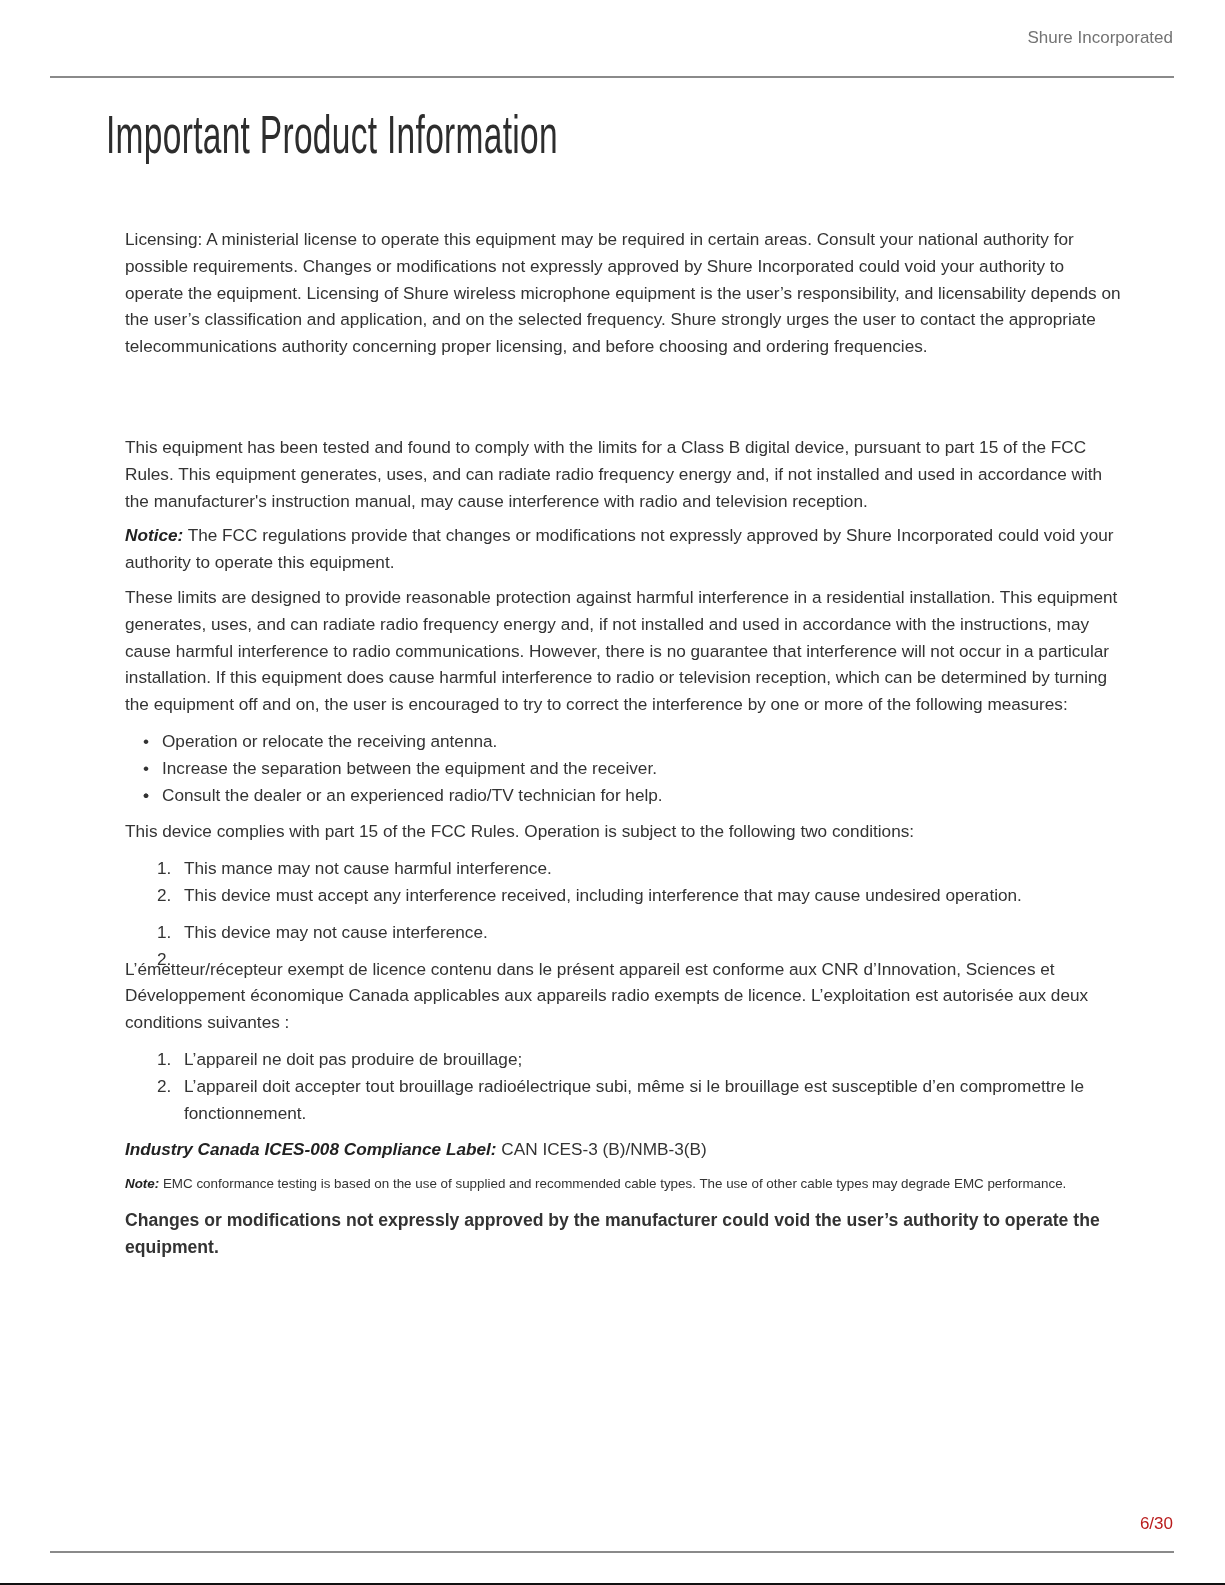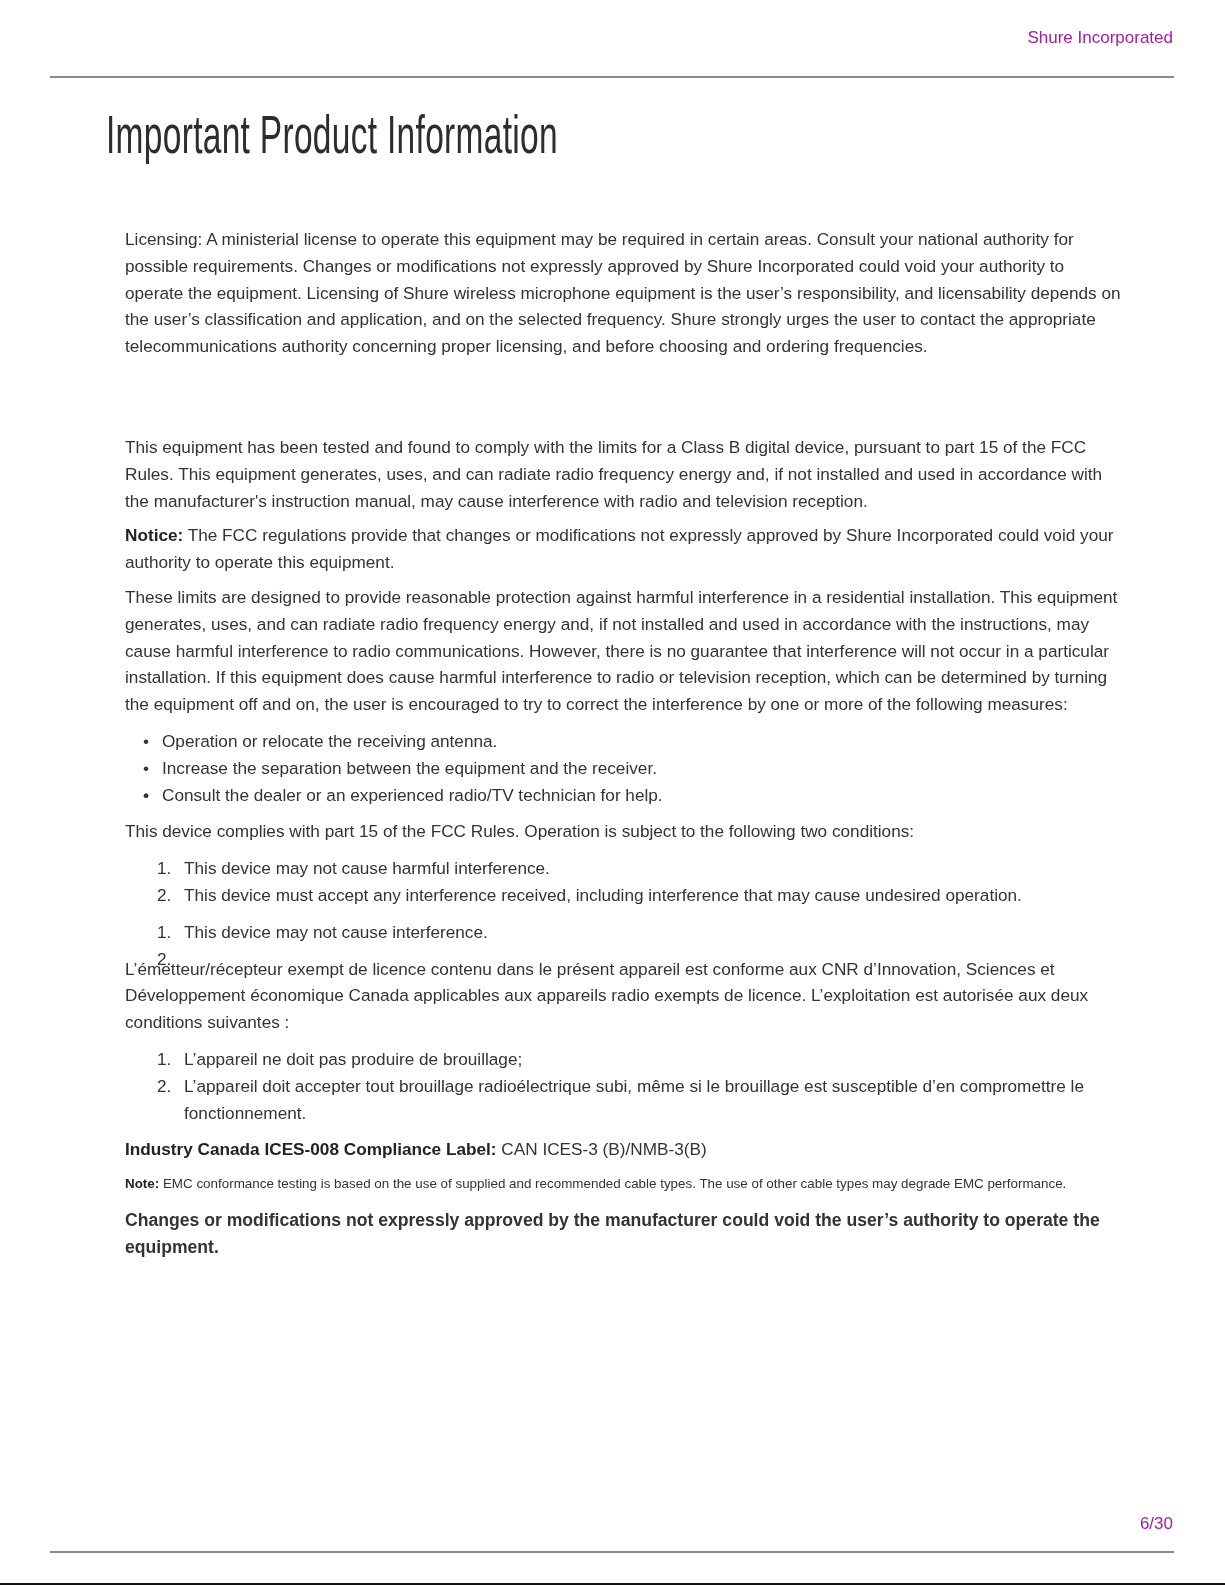--- a/index.html
+++ b/index.html
@@ -2,21 +2,21 @@
 <html><head>
 <meta charset="utf-8">
 <style>
   html, body { margin: 0; padding: 0; background: #ffffff; }
   body {
     width: 1225px; height: 1585px; position: relative; overflow: hidden;
     font-family: "Liberation Sans", sans-serif; color: #333333;
   }
   .header-company {
     position: absolute; top: 27px; right: 52px;
-    font-size: 17px; color: #a21caf; line-height: 22px;
+    font-size: 17px; color: #737373; line-height: 22px;
   }
   .rule {
     position: absolute; left: 50px; width: 1124px; height: 2px; background: #8a8a8a;
   }
   .rule.top { top: 76px; }
   .rule.bottom { top: 1551px; }
   .bottom-edge {
     position: absolute; left: 0; right: 0; top: 1583px; height: 2px; background: #111;
   }
   .page-title {
@@ -36,23 +36,23 @@
   .p-fcc1 { margin-top: 74px !important; }
   ul.bullets { list-style: none; margin: 10px 0 10px 0; padding: 0 0 0 18px; }
   ul.bullets li { position: relative; padding-left: 19px; margin: 0; }
   ul.bullets li .bullet { position: absolute; left: 0; top: 0; }
   ol.numlist { list-style: none; margin: 10px 0 10px 0; padding: 0; }
   ol.numlist li { position: relative; padding-left: 59px; margin: 0; }
   ol.numlist li .num { position: absolute; left: 32px; top: 0; }
   .compliance { margin-top: 10px !important; }
   .note { font-size: 13.4px; line-height: 21.5px; margin: 10px 0 10px 0 !important; }
   .closing { font-weight: bold; font-size: 17.6px; line-height: 27px; margin-top: 12px !important; }
-  b { font-weight: bold; color: #222; }
+  b { font-weight: bold; color: #222; font-style: italic; }
   .page-num {
-    position: absolute; right: 52px; top: 1514px; font-size: 17px; color: #a21caf;
+    position: absolute; right: 52px; top: 1514px; font-size: 17px; color: #b91c1c;
   }
 </style>
 </head>
 <body>
 
 <div class="header-company">Shure Incorporated</div>
 <div class="rule top"></div>
 
 <h1 class="page-title">Important Product Information</h1>
 
@@ -68,21 +68,21 @@
   <ul class="bullets">
     <li><span class="bullet">•</span><span>Operation or relocate the receiving antenna.</span></li>
     <li><span class="bullet">•</span><span>Increase the separation between the equipment and the receiver.</span></li>
     <li><span class="bullet">•</span></li>
     <li><span class="bullet">•</span><span>Consult the dealer or an experienced radio/TV technician for help.</span></li>
   </ul>
 
   <p>This device complies with part 15 of the FCC Rules. Operation is subject to the following two conditions:</p>
 
   <ol class="numlist">
-    <li><span class="num">1.</span><span>This device may not cause harmful interference.</span></li>
+    <li><span class="num">1.</span><span>This mance may not cause harmful interference.</span></li>
     <li><span class="num">2.</span><span>This device must accept any interference received, including interference that may cause undesired operation.</span></li>
   </ol>
 
 
   <ol class="numlist">
     <li><span class="num">1.</span><span>This device may not cause interference.</span></li>
     <li><span class="num">2.</span></li>
   </ol>
 
   <p>L’émetteur/récepteur exempt de licence contenu dans le présent appareil est conforme aux CNR d’Innovation, Sciences et Développement économique Canada applicables aux appareils radio exempts de licence. L’exploitation est autorisée aux deux conditions suivantes :</p>

